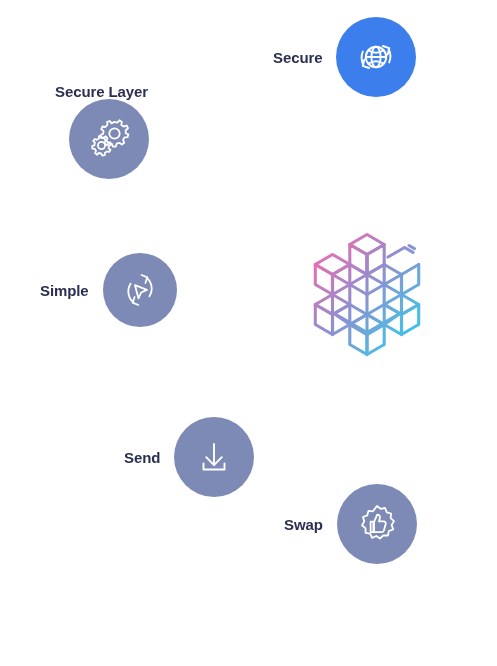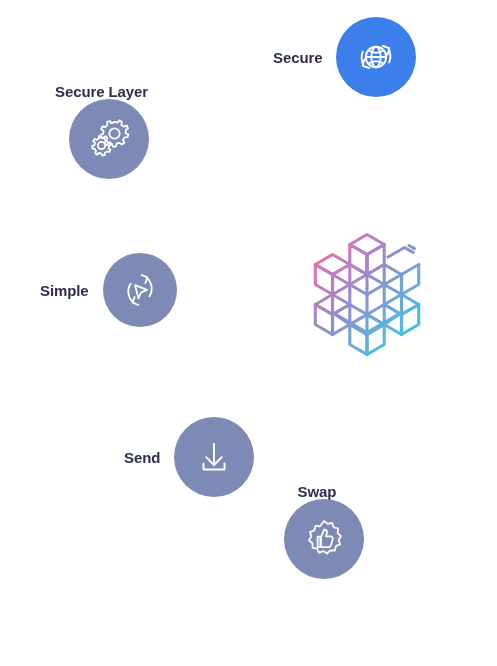--- a/index.html
+++ b/index.html
@@ -41,21 +41,21 @@
     flex: none;
   }
   .feature-badge svg {
     display: block;
   }
   
   #feat-secure       { left: 273px; top: 17px; }
   #feat-secure-layer { left:  55px; top: 84px; flex-direction: column; }
   #feat-simple       { left:  40px; top: 253px; }
   #feat-send         { left: 124px; top: 417px; justify-content: center; }
-  #feat-swap         { left: 284px; top: 484px; flex-direction: column; }
+  #feat-swap         { left: 284px; top: 484px; }
 
   #blockchain-graphic {
     position: absolute;
     left: 296px;
     top: 228px;
     width: 142px;
     height: 130px;
   }
   #blockchain-graphic svg { display: block; }
 </style>

